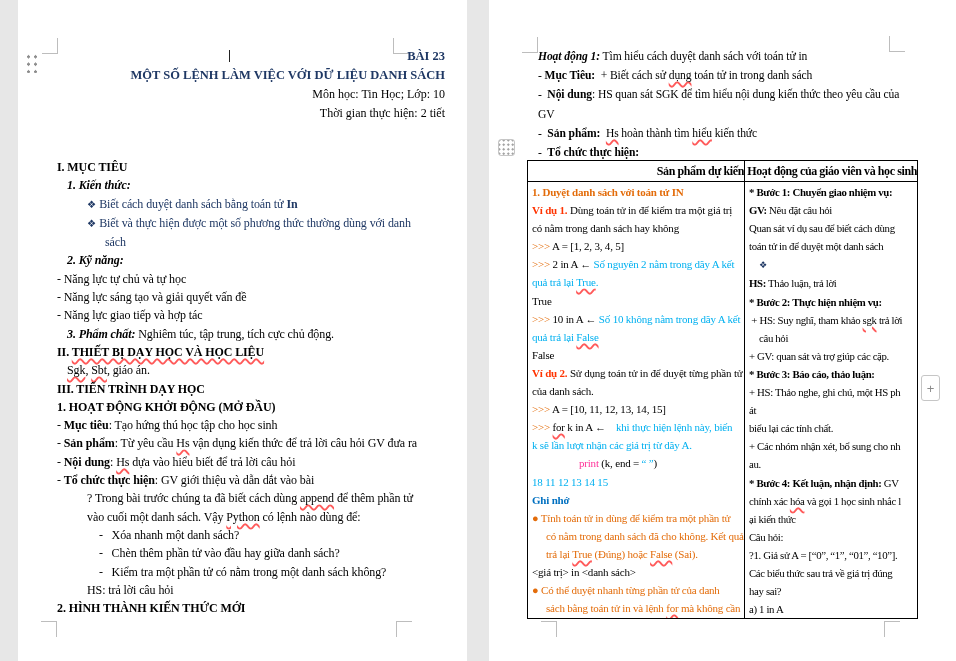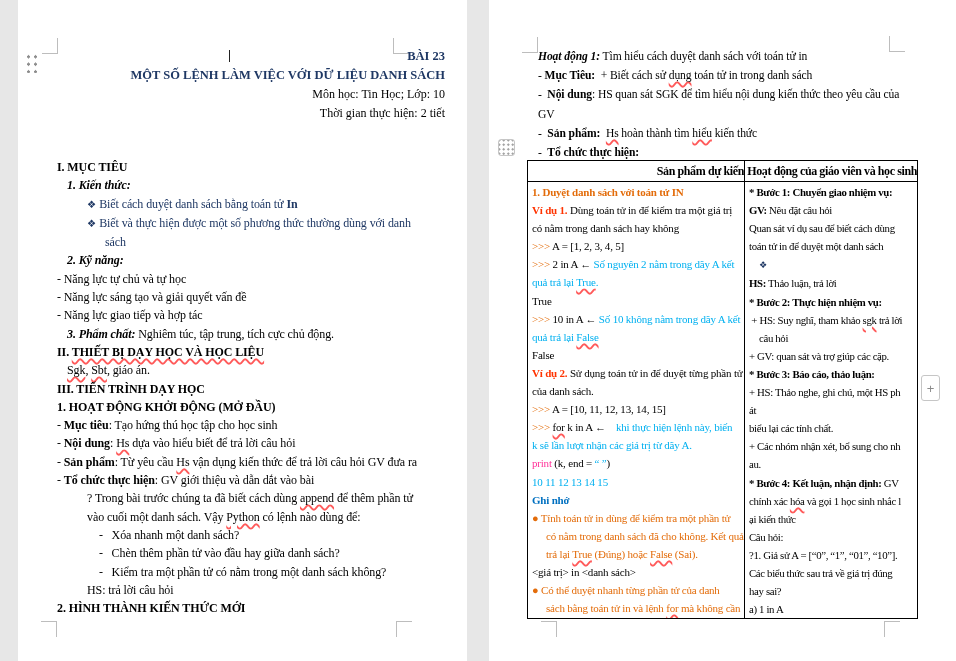--- a/index.html
+++ b/index.html
@@ -19,21 +19,21 @@
   .ind-d{padding-left:42px;}
   .ind-e{padding-left:48px;}
 
   .b{font-weight:bold;}
   .i{font-style:italic;}
   .navy{color:#1f3864;}
   .org{color:#e36c0a;}
   .vd{color:#ff3300;font-weight:bold;}
   .cy{color:#00b0f0;}
   .blu{color:#0070c0;text-align:center;}
-  .mag{color:#ff3399;}
+  .mag{color:#ff3399;margin-left:47px;}
   .sq{text-decoration-line:underline;text-decoration-style:wavy;
       text-decoration-color:#ff5a5a;text-decoration-thickness:1.5px;text-underline-offset:2px;text-align:right;}
   .dia{font-family:"DejaVu Sans",sans-serif;font-size:0.85em;}
 
   #p1-title{left:57px;top:47px;width:388px;text-align:right;line-height:19px;
             font-size:12px;}
   #p1-title .ln:nth-child(1),#p1-title .ln:nth-child(2){font-weight:bold;color:#1f3864;font-size:12.5px;}
   #p1-body{left:57px;top:158px;width:392px;line-height:18.3px;font-size:12px;letter-spacing:-0.1px;}
   #p2-intro{left:538px;top:47px;width:418px;line-height:19.2px;font-size:11.6px;letter-spacing:-0.1px;}
 
@@ -103,22 +103,22 @@
     <div class="ln ind-a"><span class="b i">2. Kỹ năng:</span></div>
     <div class="ln"><span>- Năng lực tự chủ và tự học</span></div>
     <div class="ln"><span>- Năng lực sáng tạo và giải quyết vấn đề</span></div>
     <div class="ln"><span>- Năng lực giao tiếp và hợp tác</span></div>
     <div class="ln ind-a"><span class="b i">3. Phẩm chất:</span><span> Nghiêm túc, tập trung, tích cực chủ động.</span></div>
     <div class="ln"><span class="b">II. </span><span class="b sq">THIẾT BỊ DẠY HỌC VÀ HỌC LIỆU</span></div>
     <div class="ln ind-a"><span class="sq">Sgk</span><span>, </span><span class="sq">Sbt</span><span>, giáo án.</span></div>
     <div class="ln"><span class="b">III. TIẾN TRÌNH DẠY HỌC</span></div>
     <div class="ln"><span class="b">1. HOẠT ĐỘNG KHỞI ĐỘNG (MỞ ĐẦU)</span></div>
     <div class="ln"><span>- </span><span class="b">Mục tiêu</span><span>: Tạo hứng thú học tập cho học sinh</span></div>
+    <div class="ln"><span>- </span><span class="b">Sản phẩm</span><span>: Từ yêu cầu </span><span class="sq">Hs</span><span> vận dụng kiến thức để trả lời câu hỏi GV đưa ra</span></div>
     <div class="ln"><span>- </span><span class="b">Nội dung</span><span>: </span><span class="sq">Hs</span><span> dựa vào hiểu biết để trả lời câu hỏi</span></div>
-    <div class="ln"><span>- </span><span class="b">Sản phẩm</span><span>: Từ yêu cầu </span><span class="sq">Hs</span><span> vận dụng kiến thức để trả lời câu hỏi GV đưa ra</span></div>
     <div class="ln"><span>- </span><span class="b">Tổ chức thực hiện</span><span>: GV giới thiệu và dẫn dắt vào bài</span></div>
     <div class="ln ind-c"><span>? Trong bài trước chúng ta đã biết cách dùng </span><span class="sq">append</span><span> để thêm phần tử</span></div>
     <div class="ln ind-c"><span>vào cuối một danh sách. Vậy </span><span class="sq">Python</span><span> có lệnh nào dùng để:</span></div>
     <div class="ln ind-d"><span>-   Xóa nhanh một danh sách?</span></div>
     <div class="ln ind-d"><span>-   Chèn thêm phần tử vào đầu hay giữa danh sách?</span></div>
     <div class="ln ind-d"><span>-   Kiểm tra một phần tử có nằm trong một danh sách không?</span></div>
     <div class="ln ind-c"><span>HS: trả lời câu hỏi</span></div>
     <div class="ln"><span class="b">2. HÌNH THÀNH KIẾN THỨC MỚI</span></div>
   </div>
 
@@ -153,21 +153,21 @@
             <div class="ln"><span>True</span></div>
             <div class="ln"><span class="org">&gt;&gt;&gt; </span><span>10 in A ← </span><span class="cy">Số 10 không nằm trong dãy A kết</span></div>
             <div class="ln"><span class="cy">quả trả lại </span><span class="cy sq">False</span></div>
             <div class="ln"><span>False</span></div>
             <div class="ln"><span class="vd">Ví dụ 2.</span><span> Sử dụng toán tử in để duyệt từng phần tử</span></div>
             <div class="ln"><span>của danh sách.</span></div>
             <div class="ln"><span class="org">&gt;&gt;&gt; </span><span>A = [10, 11, 12, 13, 14, 15]</span></div>
             <div class="ln"><span class="org">&gt;&gt;&gt; </span><span class="sq">for</span><span> k in A ←    </span><span class="cy">khi thực hiện lệnh này, biến</span></div>
             <div class="ln"><span class="cy">k sẽ lần lượt nhận các giá trị từ dãy A.</span></div>
             <div class="ln"><span class="mag">print</span><span> (k, end = </span><span class="cy">“ ”</span><span>)</span></div>
-            <div class="ln"><span class="cy">10 11 12 13 14 15</span></div>
+            <div class="ln"><span class="cy">18 11 12 13 14 15</span></div>
             <div class="ln"><span class="blu b">Ghi nhớ</span></div>
             <div class="ln"><span class="org">● </span><span class="org">Tính toán tử in dùng để kiểm tra một phần tử</span></div>
             <div class="ln ind-b"><span class="org">có nằm trong danh sách đã cho không. Kết quả</span></div>
             <div class="ln ind-b"><span class="org">trả lại </span><span class="org sq">True</span><span class="org"> (Đúng) hoặc </span><span class="org sq">False</span><span class="org"> (Sai).</span></div>
             <div class="ln ctr"><span>&lt;giá trị&gt; in &lt;danh sách&gt;</span></div>
             <div class="ln"><span class="org">● </span><span class="org">Có thể duyệt nhanh từng phần tử của danh</span></div>
             <div class="ln ind-b"><span class="org">sách bằng toán tử in và lệnh </span><span class="org sq">for</span><span class="org"> mà không cần</span></div>
           </div>
     </td>
     <td>

